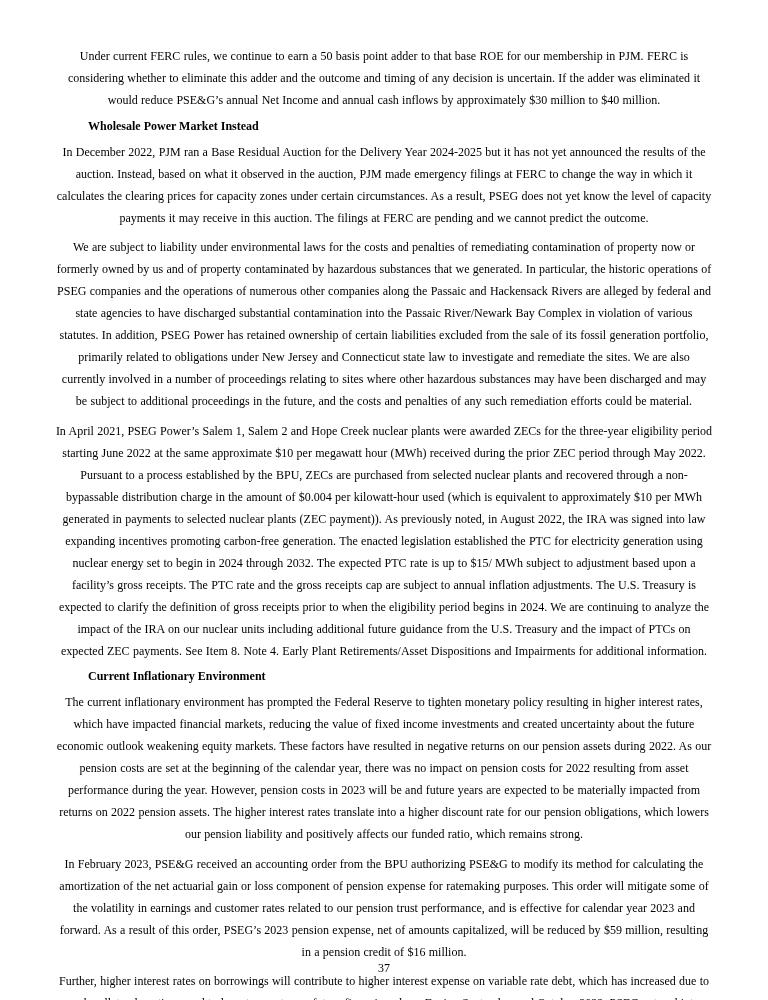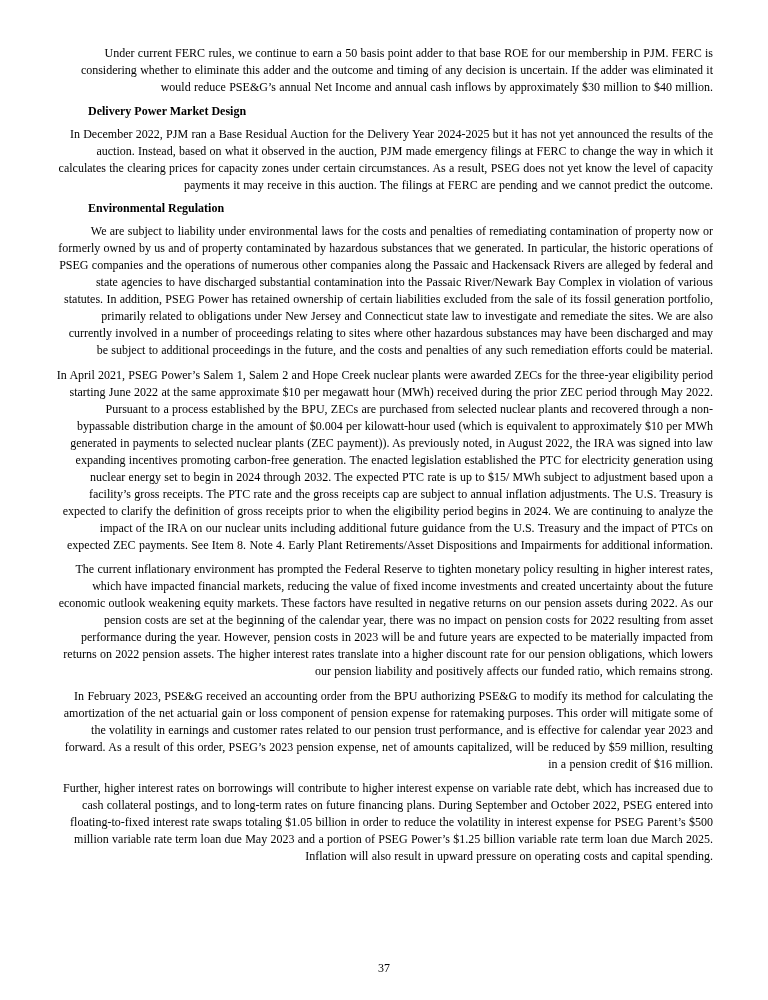--- a/index.html
+++ b/index.html
@@ -13,22 +13,22 @@
     color: #000000;
   }
   .page {
     position: absolute;
     inset: 0;
     padding: 45px 55px 0 55px;
     background: #ffffff;
   }
   .para {
     font-size: 12px;
-    line-height: 17px;
-    text-align: right;
+    line-height: 22px;
+    text-align: center;
     margin-bottom: 7.5px;
     word-spacing: 0.3px;
   }
   .heading {
     font-size: 12px;
     line-height: 14.7px;
     font-weight: bold;
     padding-left: 33px;
     margin-bottom: 7.5px;
   }
@@ -41,32 +41,32 @@
     font-size: 12px;
   }
 </style>
 </head>
 <body>
 
 <div class="page">
 
   <p class="para">Under current FERC rules, we continue to earn a 50 basis point adder to that base ROE for our membership in PJM. FERC is considering whether to eliminate this adder and the outcome and timing of any decision is uncertain. If the adder was eliminated it would reduce PSE&amp;G’s annual Net Income and annual cash inflows by approximately $30 million to $40 million.</p>
 
-  <h3 class="heading">Delivery Power Market Design</h3>
+  <h3 class="heading">Wholesale Power Market Instead</h3>
 
   <p class="para">In December 2022, PJM ran a Base Residual Auction for the Delivery Year 2024-2025 but it has not yet announced the results of the auction. Instead, based on what it observed in the auction, PJM made emergency filings at FERC to change the way in which it calculates the clearing prices for capacity zones under certain circumstances. As a result, PSEG does not yet know the level of capacity payments it may receive in this auction. The filings at FERC are pending and we cannot predict the outcome.</p>
 
-  <h3 class="heading">Environmental Regulation</h3>
 
   <p class="para">We are subject to liability under environmental laws for the costs and penalties of remediating contamination of property now or formerly owned by us and of property contaminated by hazardous substances that we generated. In particular, the historic operations of PSEG companies and the operations of numerous other companies along the Passaic and Hackensack Rivers are alleged by federal and state agencies to have discharged substantial contamination into the Passaic River/Newark Bay Complex in violation of various statutes. In addition, PSEG Power has retained ownership of certain liabilities excluded from the sale of its fossil generation portfolio, primarily related to obligations under New Jersey and Connecticut state law to investigate and remediate the sites. We are also currently involved in a number of proceedings relating to sites where other hazardous substances may have been discharged and may be subject to additional proceedings in the future, and the costs and penalties of any such remediation efforts could be material.</p>
 
 
 
   <p class="para">In April 2021, PSEG Power’s Salem 1, Salem 2 and Hope Creek nuclear plants were awarded ZECs for the three-year eligibility period starting June 2022 at the same approximate $10 per megawatt hour (MWh) received during the prior ZEC period through May 2022. Pursuant to a process established by the BPU, ZECs are purchased from selected nuclear plants and recovered through a non-bypassable distribution charge in the amount of $0.004 per kilowatt-hour used (which is equivalent to approximately $10 per MWh generated in payments to selected nuclear plants (ZEC payment)). As previously noted, in August 2022, the IRA was signed into law expanding incentives promoting carbon-free generation. The enacted legislation established the PTC for electricity generation using nuclear energy set to begin in 2024 through 2032. The expected PTC rate is up to $15/ MWh subject to adjustment based upon a facility’s gross receipts. The PTC rate and the gross receipts cap are subject to annual inflation adjustments. The U.S. Treasury is expected to clarify the definition of gross receipts prior to when the eligibility period begins in 2024. We are continuing to analyze the impact of the IRA on our nuclear units including additional future guidance from the U.S. Treasury and the impact of PTCs on expected ZEC payments. See Item 8. Note 4. Early Plant Retirements/Asset Dispositions and Impairments for additional information.</p>
 
+  <h3 class="heading">Current Inflationary Environment</h3>
 
   <p class="para">The current inflationary environment has prompted the Federal Reserve to tighten monetary policy resulting in higher interest rates, which have impacted financial markets, reducing the value of fixed income investments and created uncertainty about the future economic outlook weakening equity markets. These factors have resulted in negative returns on our pension assets during 2022. As our pension costs are set at the beginning of the calendar year, there was no impact on pension costs for 2022 resulting from asset performance during the year. However, pension costs in 2023 will be and future years are expected to be materially impacted from returns on 2022 pension assets. The higher interest rates translate into a higher discount rate for our pension obligations, which lowers our pension liability and positively affects our funded ratio, which remains strong.</p>
 
   <p class="para">In February 2023, PSE&amp;G received an accounting order from the BPU authorizing PSE&amp;G to modify its method for calculating the amortization of the net actuarial gain or loss component of pension expense for ratemaking purposes. This order will mitigate some of the volatility in earnings and customer rates related to our pension trust performance, and is effective for calendar year 2023 and forward. As a result of this order, PSEG’s 2023 pension expense, net of amounts capitalized, will be reduced by $59 million, resulting in a pension credit of $16 million.</p>
 
   <p class="para">Further, higher interest rates on borrowings will contribute to higher interest expense on variable rate debt, which has increased due to cash collateral postings, and to long-term rates on future financing plans. During September and October 2022, PSEG entered into floating-to-fixed interest rate swaps totaling $1.05 billion in order to reduce the volatility in interest expense for PSEG Parent’s $500 million variable rate term loan due May 2023 and a portion of PSEG Power’s $1.25 billion variable rate term loan due March 2025. Inflation will also result in upward pressure on operating costs and capital spending.</p>
 
   <div class="page-number">37</div>
 
 </div>

